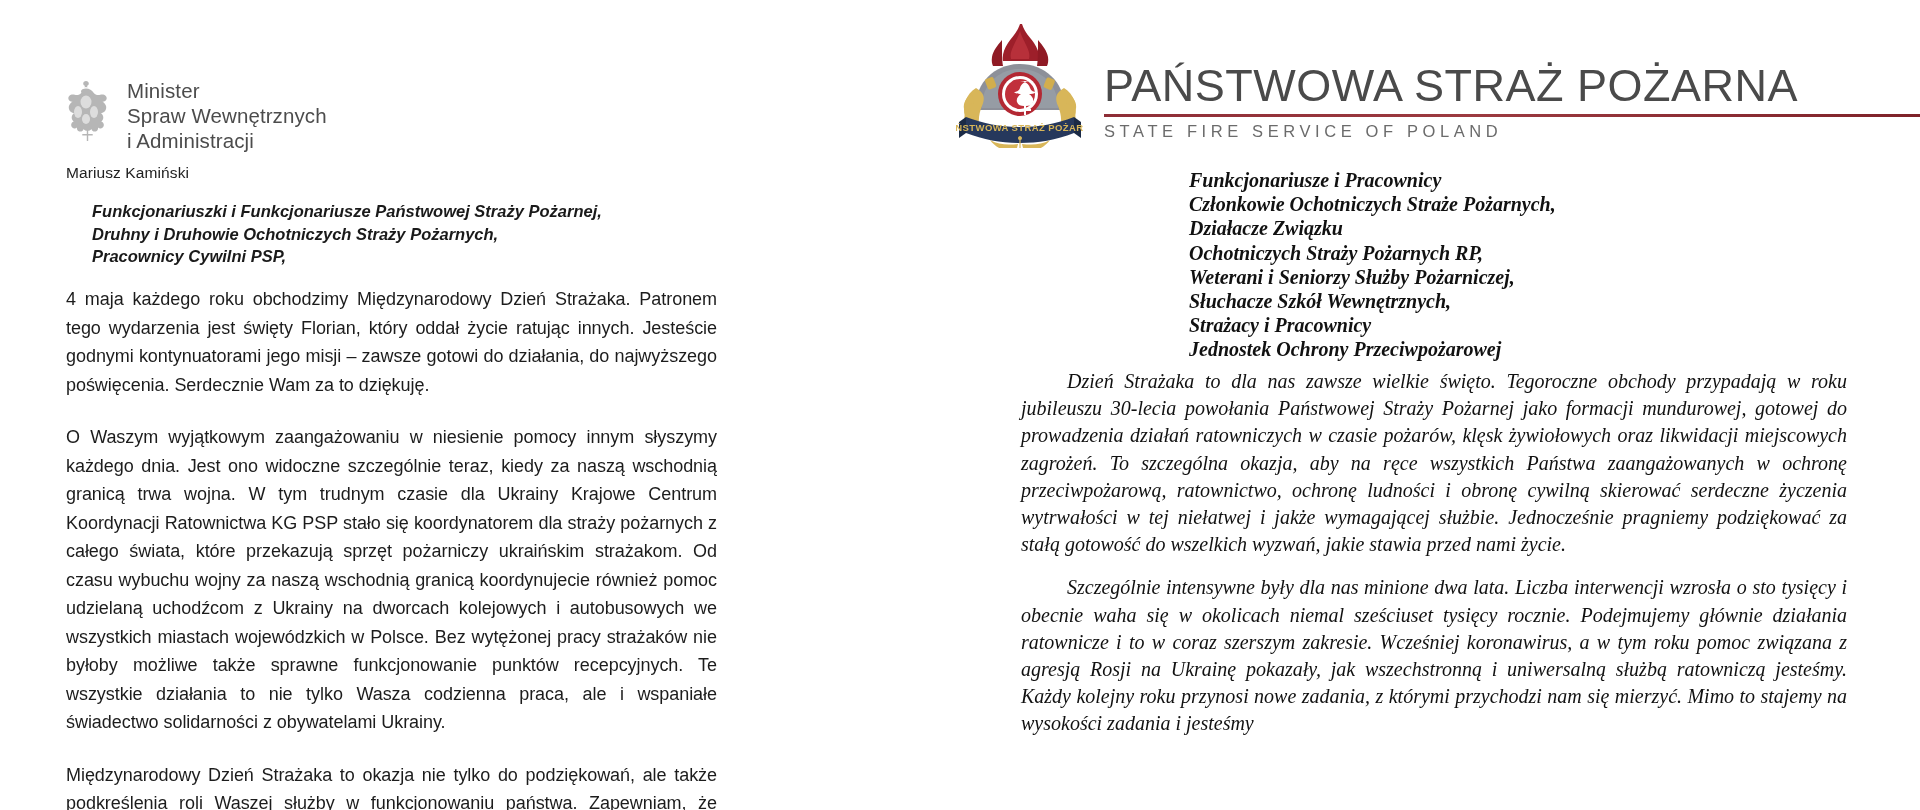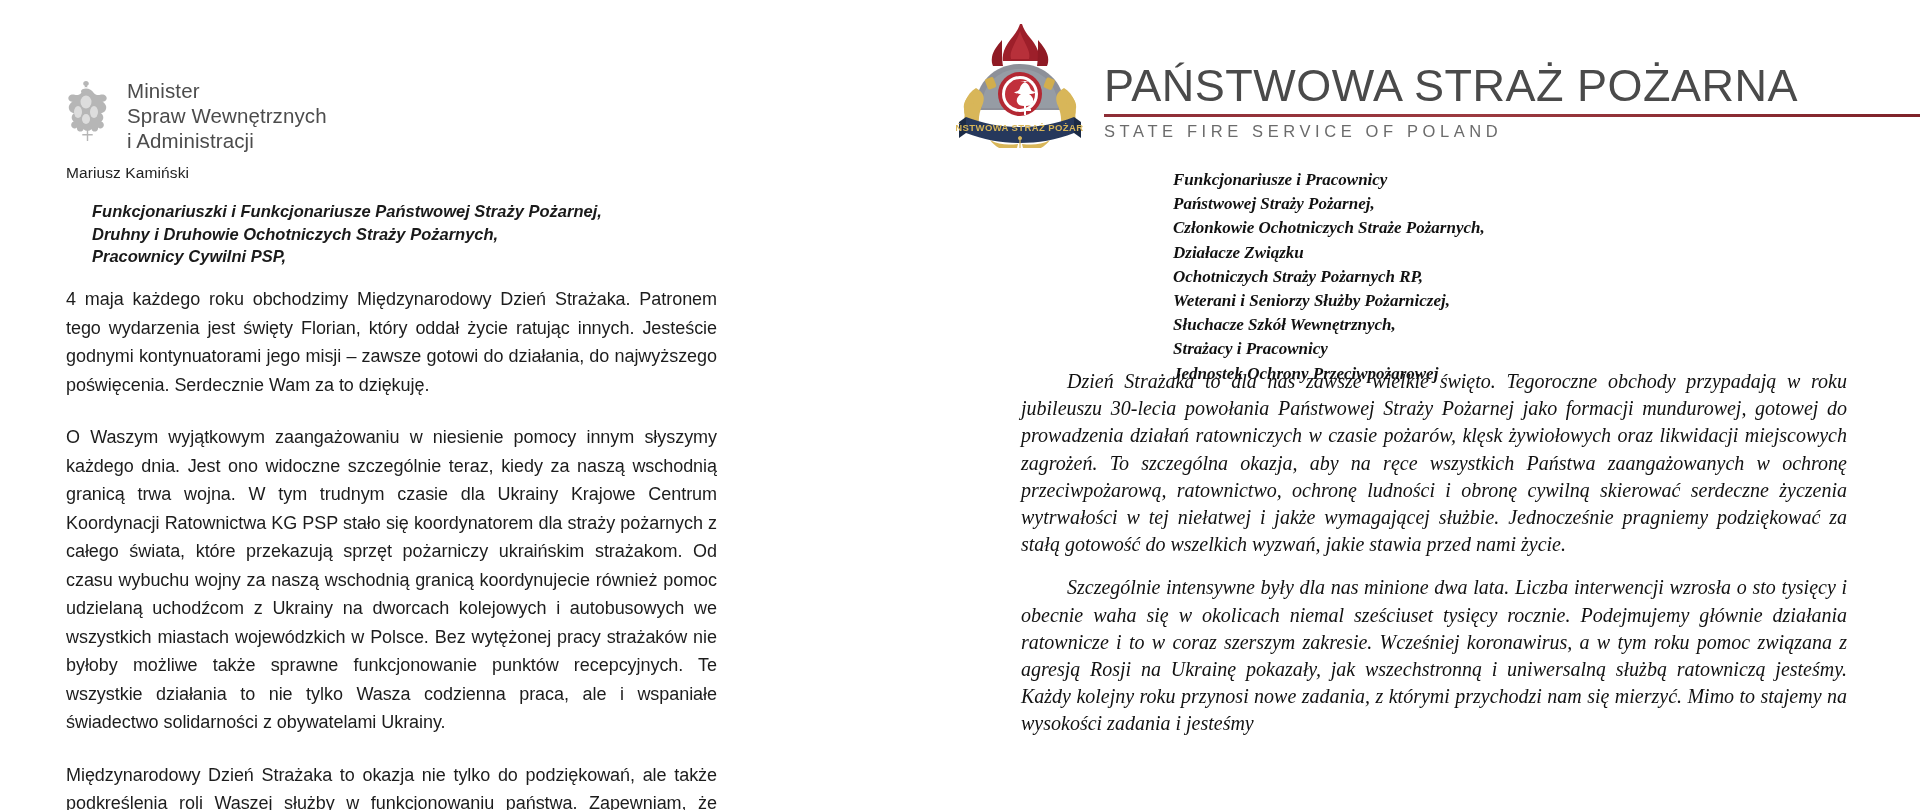--- a/index.html
+++ b/index.html
@@ -141,24 +141,24 @@
   .psp-subtitle {
     margin-top: 5px;
     font-size: 16.5px;
     letter-spacing: 4.6px;
     color: #6b6b6b;
     white-space: nowrap;
   }
 
   .salut-right {
     position: absolute;
-    left: 389px;
+    left: 405px;
     top: 168px;
     font-family: "Liberation Serif", serif;
-    font-size: 17px;
+    font-size: 20px;
     font-style: italic;
     font-weight: bold;
     line-height: 24.2px;
     color: #111;
   }
   .salut-right div { white-space: nowrap; }
   .body-right-inner {
     position: absolute;
     left: 1021px;
     top: 368px;
@@ -266,21 +266,20 @@
 
       <div class="psp-title-wrap">
         <div class="psp-title">PAŃSTWOWA STRAŻ POŻARNA</div>
         <div class="psp-rule"></div>
         <div class="psp-subtitle">STATE FIRE SERVICE OF POLAND</div>
       </div>
     </div>
 
     <div class="salut-right">
       <div>Funkcjonariusze i Pracownicy</div>
-      <div>Państwowej Straży Pożarnej,</div>
       <div>Członkowie Ochotniczych Straże Pożarnych,</div>
       <div>Działacze Związku</div>
       <div>Ochotniczych Straży Pożarnych RP,</div>
       <div>Weterani i Seniorzy Służby Pożarniczej,</div>
       <div>Słuchacze Szkół Wewnętrznych,</div>
       <div>Strażacy i Pracownicy</div>
       <div>Jednostek Ochrony Przeciwpożarowej</div>
     </div>
   </div>
 

